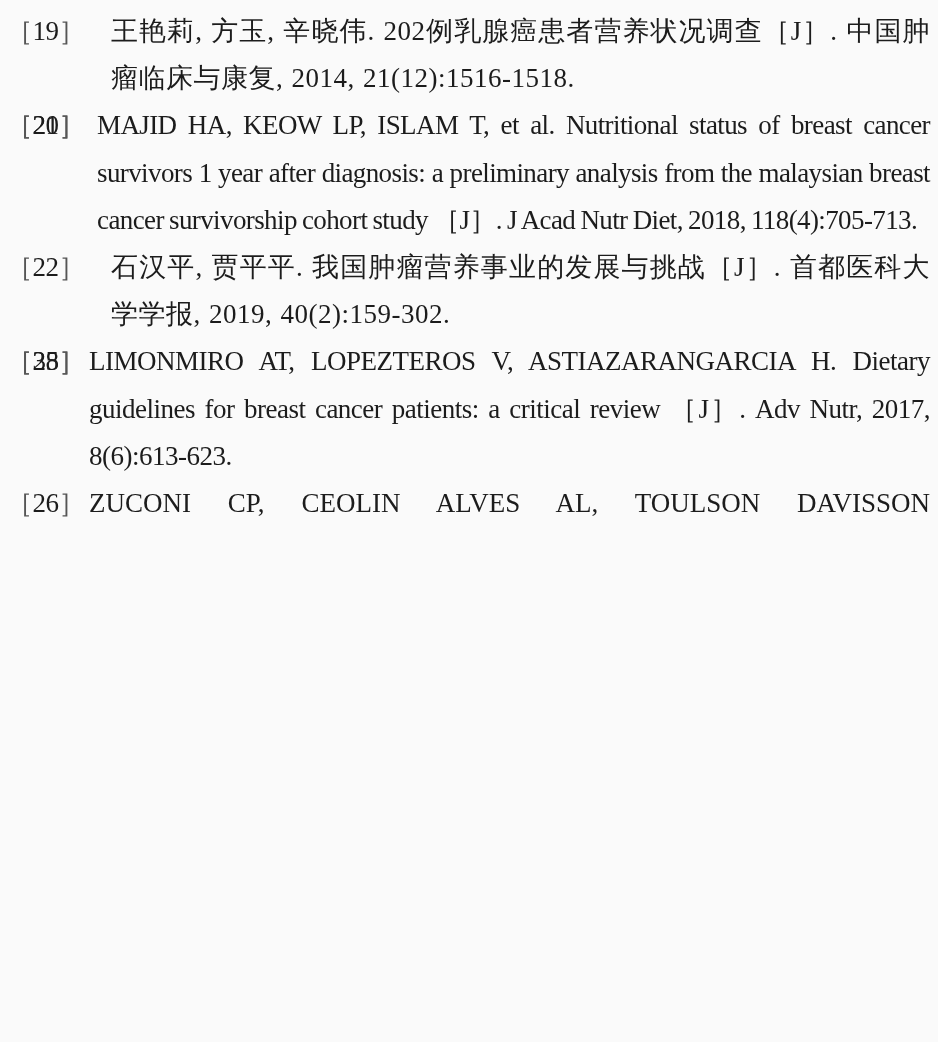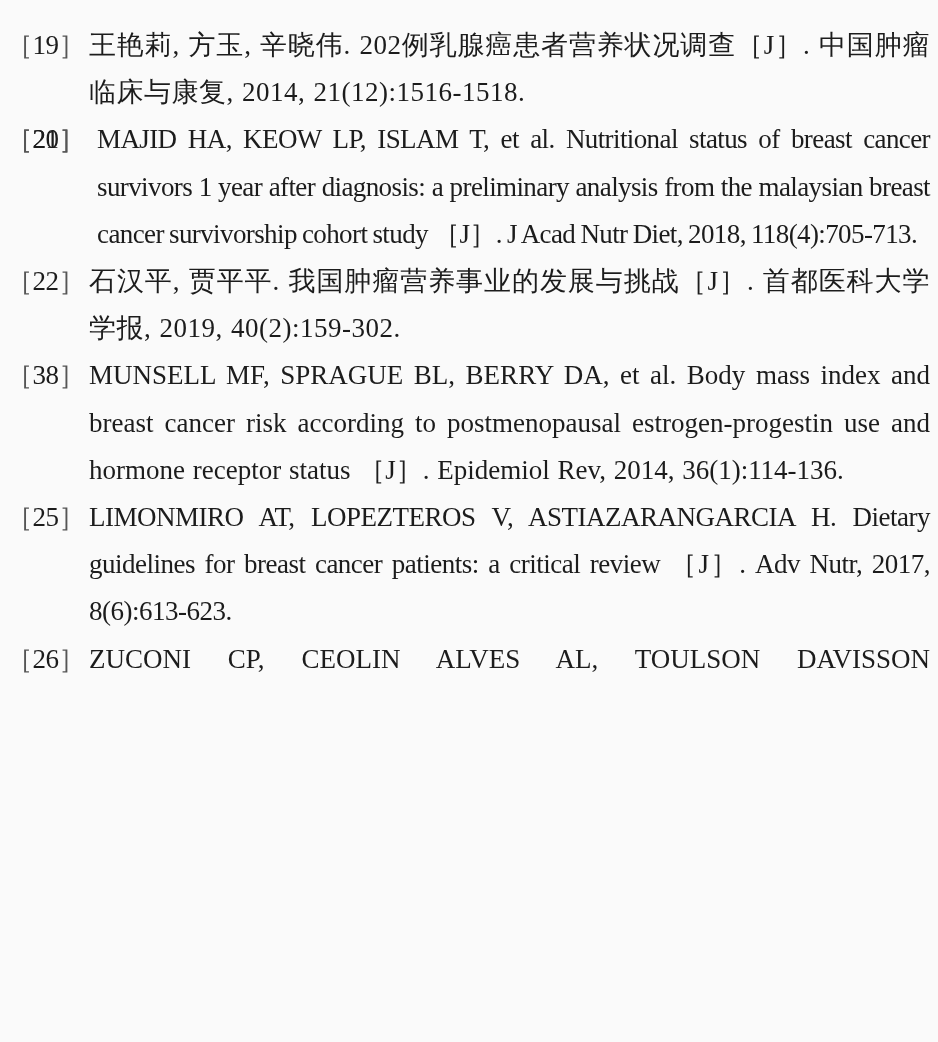--- a/index.html
+++ b/index.html
@@ -11,21 +11,21 @@
     width: 938px;
     height: 1042px;
     overflow: hidden;
     position: relative;
     font-family: "Liberation Serif", "DejaVu Serif", serif;
     color: #1c1c1c;
   }
   .ref-list {
     position: absolute;
     left: 0;
-    top: 22px;
+    top: 8px;
     width: 938px;
   }
   .ref {
     position: relative;
     padding-left: 89px;
     padding-right: 8px;
     font-size: 27px;
     line-height: 47.2px;
     text-align: justify;
     text-align-last: left;
@@ -40,20 +40,21 @@
   .ref .num .br {
     color: #555;
     font-weight: 300;
   }
   .ref .body {
     display: block;
     word-spacing: 1px;
   }
   .cjk {
     letter-spacing: 0.5px;
+    margin-left: 22px;
   }
 </style>
 </head>
 <body>
 
 <div class="ref-list">
 
   <div class="ref">
     <span class="num"><span class="br">［</span><span>19</span><span class="br">］</span></span>
     <span class="body cjk">王艳莉, 方玉, 辛晓伟. 202例乳腺癌患者营养状况调查［J］. 中国肿瘤临床与康复, 2014, 21(12):1516-1518.</span>
@@ -68,21 +69,20 @@
     <span class="body" style="letter-spacing:-0.6px;word-spacing:-1px;margin-left:8px;">MAJID HA, KEOW LP, ISLAM T, et al. Nutritional status of breast cancer survivors 1 year after diagnosis: a preliminary analysis from the malaysian breast cancer survivorship cohort study ［J］. J Acad Nutr Diet, 2018, 118(4):705-713.</span>
   </div>
 
   <div class="ref">
     <span class="num"><span class="br">［</span><span>22</span><span class="br">］</span></span>
     <span class="body cjk">石汉平, 贾平平. 我国肿瘤营养事业的发展与挑战［J］. 首都医科大学学报, 2019, 40(2):159-302.</span>
   </div>
 
   <div class="ref">
     <span class="num"><span class="br">［</span><span>38</span><span class="br">］</span></span>
-    <span class="body">MUNSELL MF, SPRAGUE BL, BERRY DA, et al. Body mass index and breast cancer risk according to postmenopausal estrogen-progestin use and hormone receptor status ［J］. Epidemiol Rev, 2014, 36(1):114-136.</span>
   </div>
 
 
   <div class="ref">
     <span class="num"><span class="br">［</span><span>25</span><span class="br">］</span></span>
     <span class="body" style="letter-spacing:-0.5px;">LIMONMIRO AT, LOPEZTEROS V, ASTIAZARANGARCIA H. Dietary guidelines for breast cancer patients: a critical review ［J］. Adv Nutr, 2017, 8(6):613-623.</span>
   </div>
 
   <div class="ref">
     <span class="num"><span class="br">［</span><span>26</span><span class="br">］</span></span>

